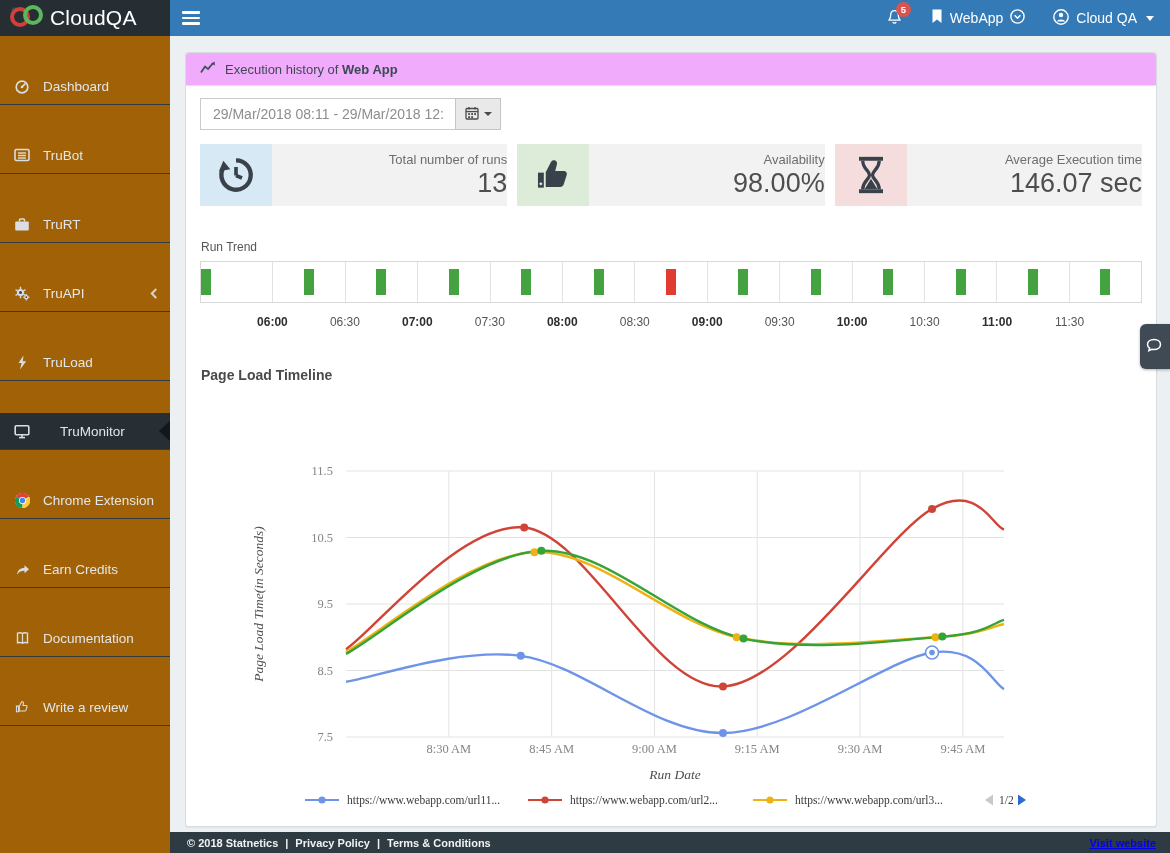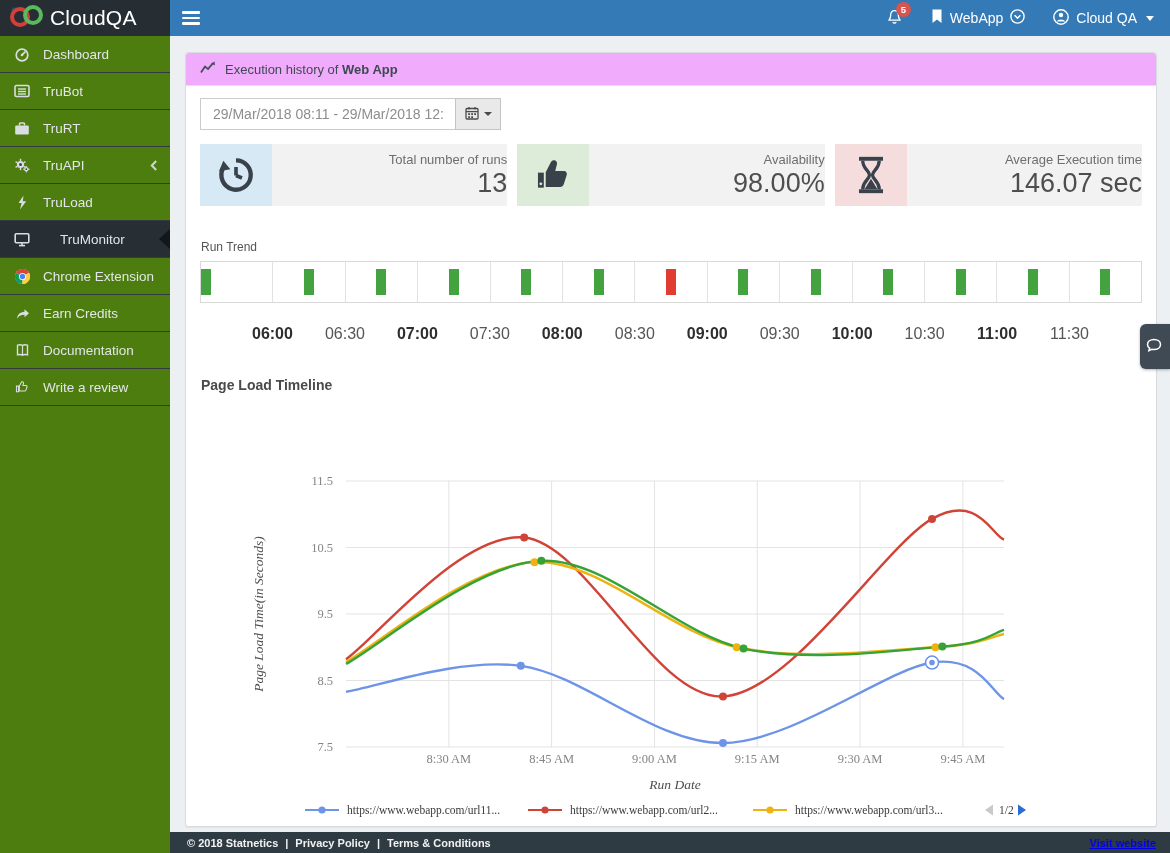--- a/index.html
+++ b/index.html
@@ -2,25 +2,25 @@
 <html><head>
 <meta charset="utf-8">
 <style>
   * { box-sizing: border-box; margin: 0; padding: 0; }
   html,body { width:1170px; height:853px; }
   body {
     font-family: "Liberation Sans", sans-serif;
     background:#edf0f2; display:flex; overflow:hidden; position:relative;
   }
   
-  aside.sidebar { width:170px; min-width:170px; background:#4d7c0f; display:flex; flex-direction:column; }
+  aside.sidebar { width:170px; min-width:170px; background:#a16207; display:flex; flex-direction:column; }
   .logo { height:36px; background:#262e34; display:flex; align-items:center; gap:5px; padding-left:7px; }
   .logo-text { color:#fff; font-size:21px; font-weight:400; letter-spacing:.2px; }
   .menu-item { position:relative; display:flex; align-items:center; gap:11px; height:37px;
-    padding:0 12px; color:#e2e6e9; font-size:13.5px; border-bottom:1px solid #333b41; cursor:pointer; }
+    padding:0 12px; color:#e2e6e9; font-size:13.5px; border-bottom:1px solid #333b41; cursor:pointer;margin-top:32px; }
   .menu-item .mi-icon { width:20px; display:flex; justify-content:center; align-items:center; }
   .menu-item.active { background:#272e34;gap:28px; }
   .menu-item.active::after { content:""; position:absolute; right:0; top:50%; transform:translateY(-50%);
     border-right:11px solid #11171b; border-top:10px solid transparent; border-bottom:10px solid transparent; }
   .mi-chevron { margin-left:auto; display:flex; }
   
   .page { flex:1; display:flex; flex-direction:column; min-width:0; }
   .topbar { height:36px; background:#337ab7; display:flex; align-items:center; justify-content:space-between; padding:0 16px 0 12px; }
   .hamburger { width:34px; height:36px; display:flex; flex-direction:column; justify-content:center; gap:3px; cursor:pointer; }
   .hamburger i { display:block; width:18px; height:2.5px; background:#fff; border-radius:1px; }
@@ -50,21 +50,21 @@
   .card-body { flex:1; text-align:right; padding-top:8px; }
   .card-label { font-size:13px; color:#6e6e6e; }
   .card-value { font-size:27px; color:#4e4e4e; margin-top:1px; }
   
   .trend-title { font-size:12px; color:#555; margin:0 0 7px 1px; }
   .strip { display:flex; height:42px; border:1px solid #d9d9d9; background:#fff; }
   .cell { flex:1; border-right:1px solid #e2e2e2; display:flex; align-items:center; justify-content:center; }
   .cell:last-child { border-right:none; }
   .cell.first { justify-content:flex-start; }
   .bar { width:10px; height:26px; }
-  .strip-labels { position:relative; height:20px; margin-top:20px; font-size:16px; color:#555; }
+  .strip-labels { position:relative; height:20px; margin-top:10px; font-size:12px; color:#555; }
   .strip-labels span { position:absolute; top:2px; transform:translateX(-50%); white-space:nowrap; }
   .strip-labels span.bold { font-weight:700; color:#2e2e2e; }
   
   .chart-title { font-size:14px; font-weight:600; color:#4a4a4a; margin:34px 0 0 1px; }
   #chart-host { margin-top:72px; }
   
   footer { height:21px; background:#2e3b43; display:flex; align-items:center; justify-content:space-between;
     padding:0 14px 0 17px; color:#f2f2f2; font-size:11px; font-weight:700; }
   .foot-left { display:flex; gap:7px; align-items:center; }
   .foot-left a { color:#f2f2f2; text-decoration:none; }

